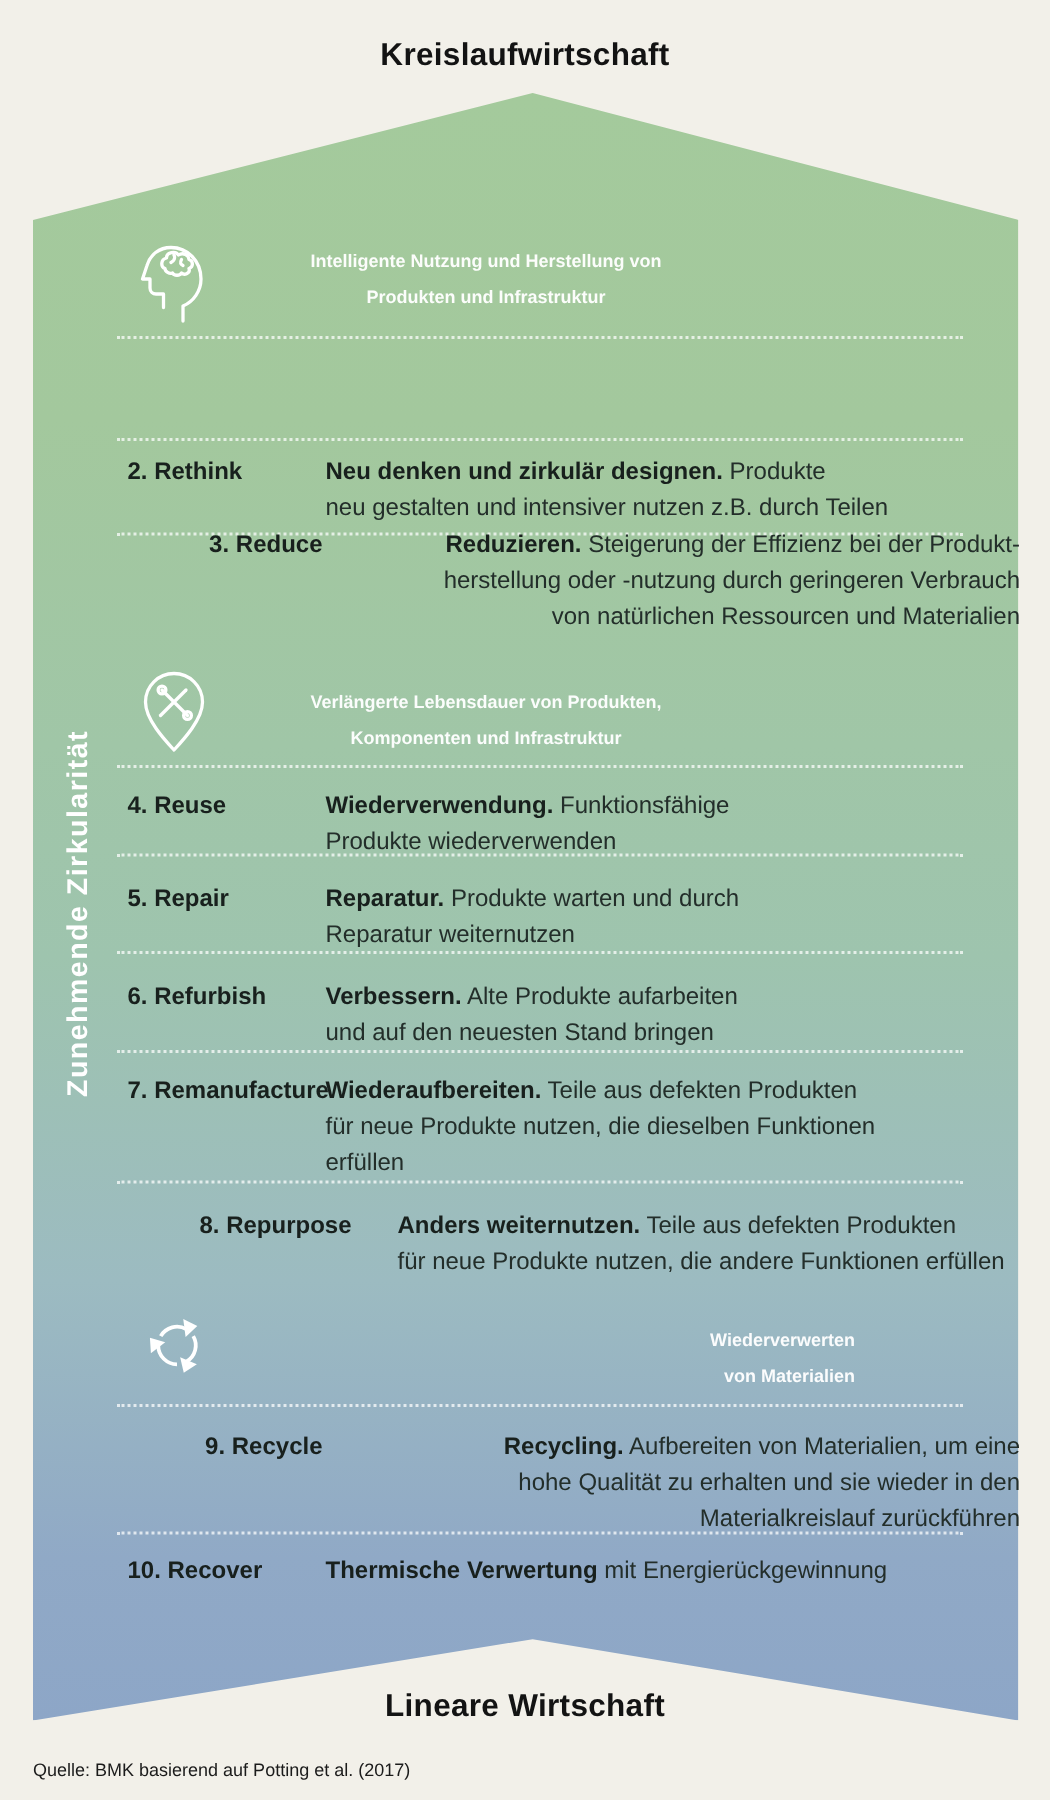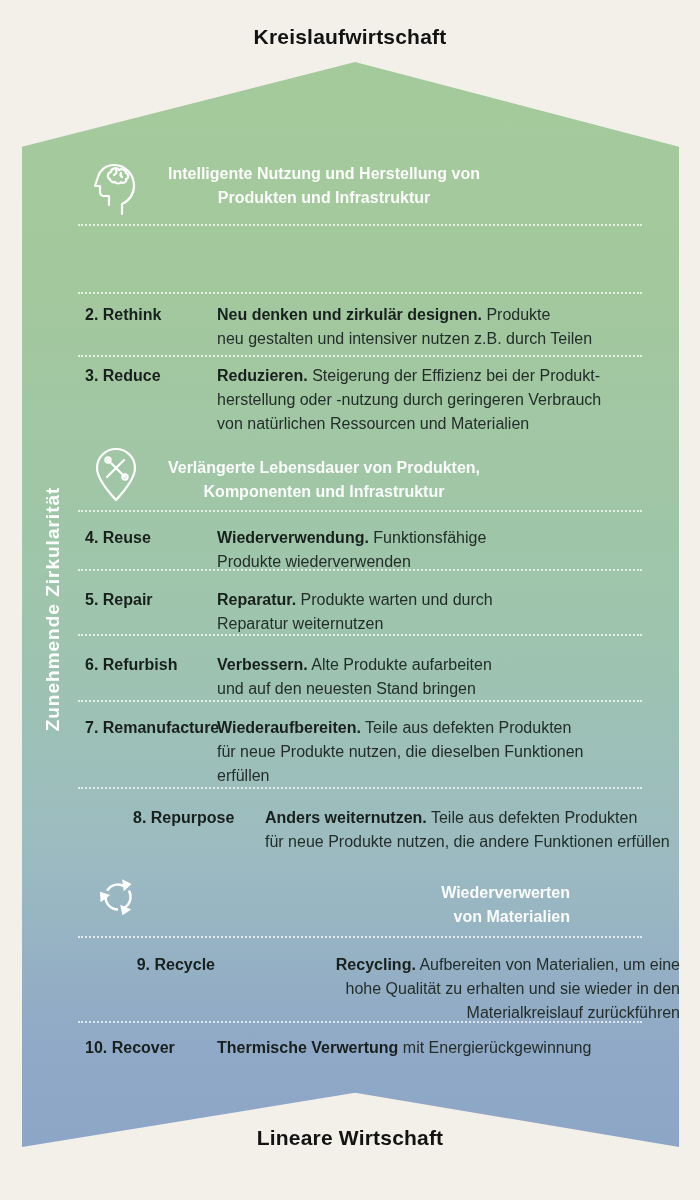--- a/index.html
+++ b/index.html
@@ -18,21 +18,21 @@
     background:linear-gradient(180deg,#a4ca9c 0%,#a3c89d 20%,#a0c6a7 40%,#9ec4ae 53%,#9cbbc1 73%,#90a9c6 90%,#8da6c7 100%);
     clip-path:polygon(50.7% 0%,100% 7.8%,100% 100%,50.7% 95%,0% 100%,0% 7.8%);
   }
   .axis-label{
     position:absolute;left:53px;top:609px;transform:translate(-50%,-50%) rotate(-90deg);
     white-space:nowrap;color:#fff;font-weight:700;font-size:19px;letter-spacing:1px;
   }
   .sec-icon{position:absolute;}
   .sec-header{
     position:absolute;left:78px;width:492px;text-align:center;
-    color:rgba(255,255,255,.96);font-weight:700;font-size:16px;line-height:24px;
+    color:rgba(255,255,255,.96);font-weight:700;font-size:12px;line-height:24px;
   }
   .sep{
     position:absolute;left:78px;width:564px;height:0;
     border-top:2px dotted rgba(255,255,255,.72);
   }
   .row{position:absolute;left:85px;width:595px;}
   .row .lbl{
     position:absolute;left:0;top:0;width:130px;white-space:nowrap;
     font-weight:700;font-size:16px;line-height:24px;color:#18201d;
   }
@@ -73,21 +73,21 @@
 
   <div class="row" style="top:303px;">
     <div class="lbl">2. Rethink</div>
     <div class="desc">
       <b>Neu denken und zirkulär designen.</b> <span>Produkte</span><br><span>neu gestalten und intensiver nutzen z.B. durch Teilen</span>
     </div>
   </div>
 
   <div class="sep" style="top:355px;"></div>
 
-  <div class="row" style="top:364px;">
+  <div class="row" style="top:352px;text-align:right;">
     <div class="lbl">3. Reduce</div>
     <div class="desc">
       <b>Reduzieren.</b> <span>Steigerung der Effizienz bei der Produkt-</span><br><span>herstellung oder -nutzung durch geringeren Verbrauch</span><br><span>von natürlichen Ressourcen und Materialien</span>
     </div>
   </div>
 
   <div class="sec-icon" style="left:95px;top:447px;">
     <svg width="42" height="58" viewBox="0 0 42 58" fill="none" stroke="#fff" stroke-width="2.2" stroke-linecap="round" stroke-linejoin="round">
       <path d="M21 2 C31.5 2 40 10.5 40 21 C40 32.5 27.5 46 21 53 C14.5 46 2 32.5 2 21 C2 10.5 10.5 2 21 2 Z"></path>
       <path d="M13 13 l17 17"></path>
@@ -178,14 +178,15 @@
 
   <div class="row" style="top:1036px;">
     <div class="lbl">10. Recover</div>
     <div class="desc">
       <b>Thermische Verwertung</b> <span>mit Energierückgewinnung</span>
     </div>
   </div>
 
   <div class="bottom-title">Lineare Wirtschaft</div>
 
+  <div class="source">Quelle: BMK basierend auf Potting et al. (2017)</div>
 
 </div>
 
 </body></html>

